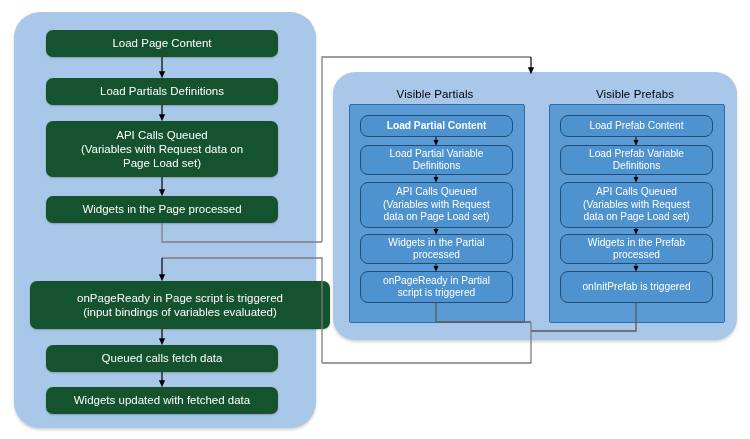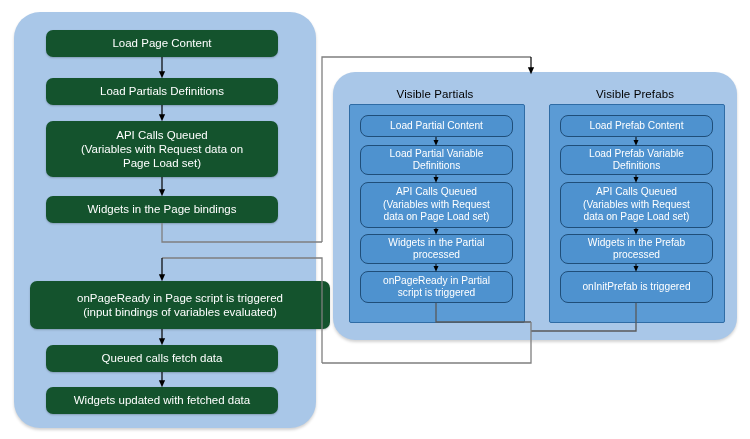--- a/index.html
+++ b/index.html
@@ -79,21 +79,21 @@
   
   #b-load-page      { left: 46px; top: 30px;  width: 232px; height: 27px; }
   #b-load-vars      { left: 46px; top: 78px;  width: 232px; height: 27px; }
   #b-api-queued     { left: 46px; top: 121px; width: 232px; height: 56px; }
   #b-widgets-page   { left: 46px; top: 196px; width: 232px; height: 27px; }
   #b-onpageready    { left: 30px; top: 281px; width: 300px; height: 48px; }
   #b-queued-fetch   { left: 46px; top: 345px; width: 232px; height: 27px; }
   #b-widgets-update { left: 46px; top: 387px; width: 232px; height: 27px; }
 
   
-  #p-load       { left: 360px; top: 115px; width: 153px; height: 22px; }
+  #p-load       { left: 360px; top: 115px; width: 153px; height: 22px; font-weight: bold; }
   #p-vars       { left: 360px; top: 145px; width: 153px; height: 30px; }
   #p-api        { left: 360px; top: 182px; width: 153px; height: 46px; }
   #p-widgets    { left: 360px; top: 234px; width: 153px; height: 30px; }
   #p-ready      { left: 360px; top: 271px; width: 153px; height: 32px; }
 
   
   #f-load       { left: 560px; top: 115px; width: 153px; height: 22px; }
   #f-vars       { left: 560px; top: 145px; width: 153px; height: 30px; }
   #f-api        { left: 560px; top: 182px; width: 153px; height: 46px; }
   #f-widgets    { left: 560px; top: 234px; width: 153px; height: 30px; }
@@ -118,21 +118,21 @@
 
   <div class="group-box" id="partials-box"></div>
   <div class="group-box" id="prefabs-box"></div>
 
   <div class="group-title" id="partials-title">Visible Partials</div>
   <div class="group-title" id="prefabs-title">Visible Prefabs</div>
 
   <div class="pbox big" id="b-load-page">Load Page Content</div>
   <div class="pbox big" id="b-load-vars">Load Partials Definitions</div>
   <div class="pbox big" id="b-api-queued">API Calls Queued<br>(Variables with Request data on<br>Page Load set)</div>
-  <div class="pbox big" id="b-widgets-page">Widgets in the Page bindings</div>
+  <div class="pbox big" id="b-widgets-page">Widgets in the Page processed</div>
   <div class="pbox big" id="b-onpageready">onPageReady in Page script is triggered<br>(input bindings of variables evaluated)</div>
   <div class="pbox big" id="b-queued-fetch">Queued calls fetch data</div>
   <div class="pbox big" id="b-widgets-update">Widgets updated with fetched data</div>
 
   <div class="pbox small" id="p-load">Load Partial Content</div>
   <div class="pbox small" id="p-vars">Load Partial Variable<br>Definitions</div>
   <div class="pbox small" id="p-api">API Calls Queued<br>(Variables with Request<br>data on Page Load set)</div>
   <div class="pbox small" id="p-widgets">Widgets in the Partial<br>processed</div>
   <div class="pbox small" id="p-ready">onPageReady in Partial<br>script  is triggered</div>
 

